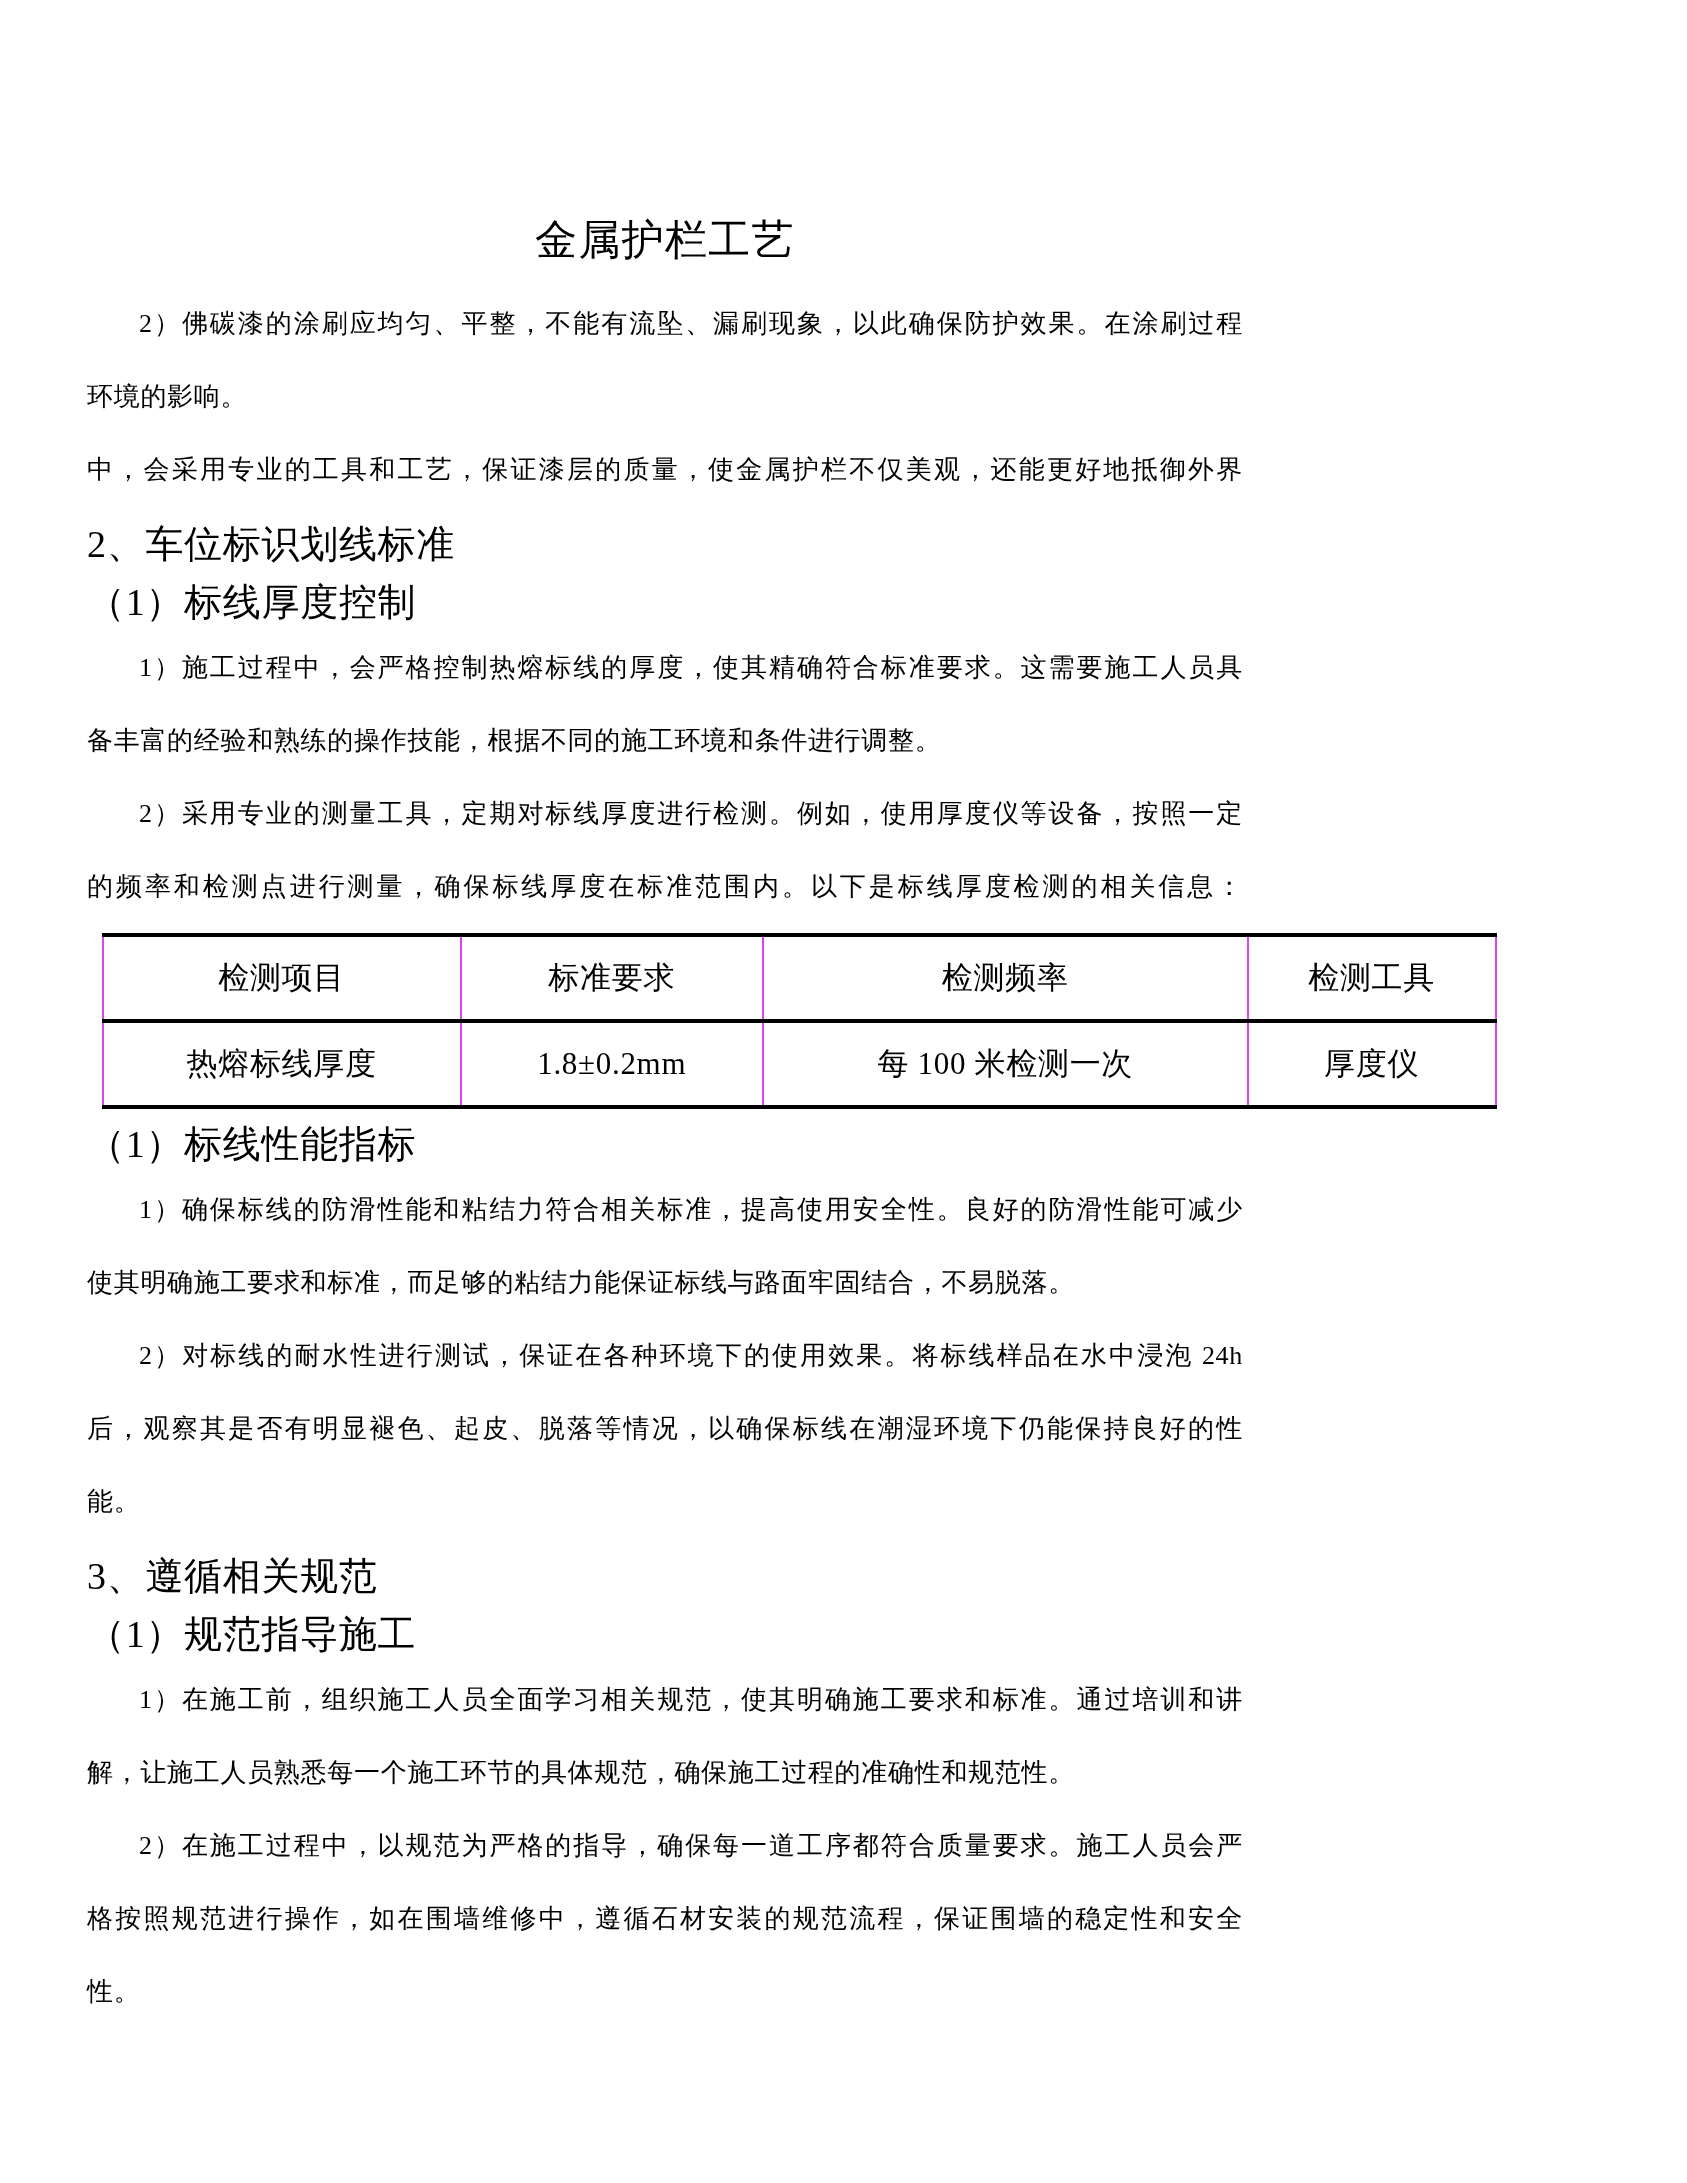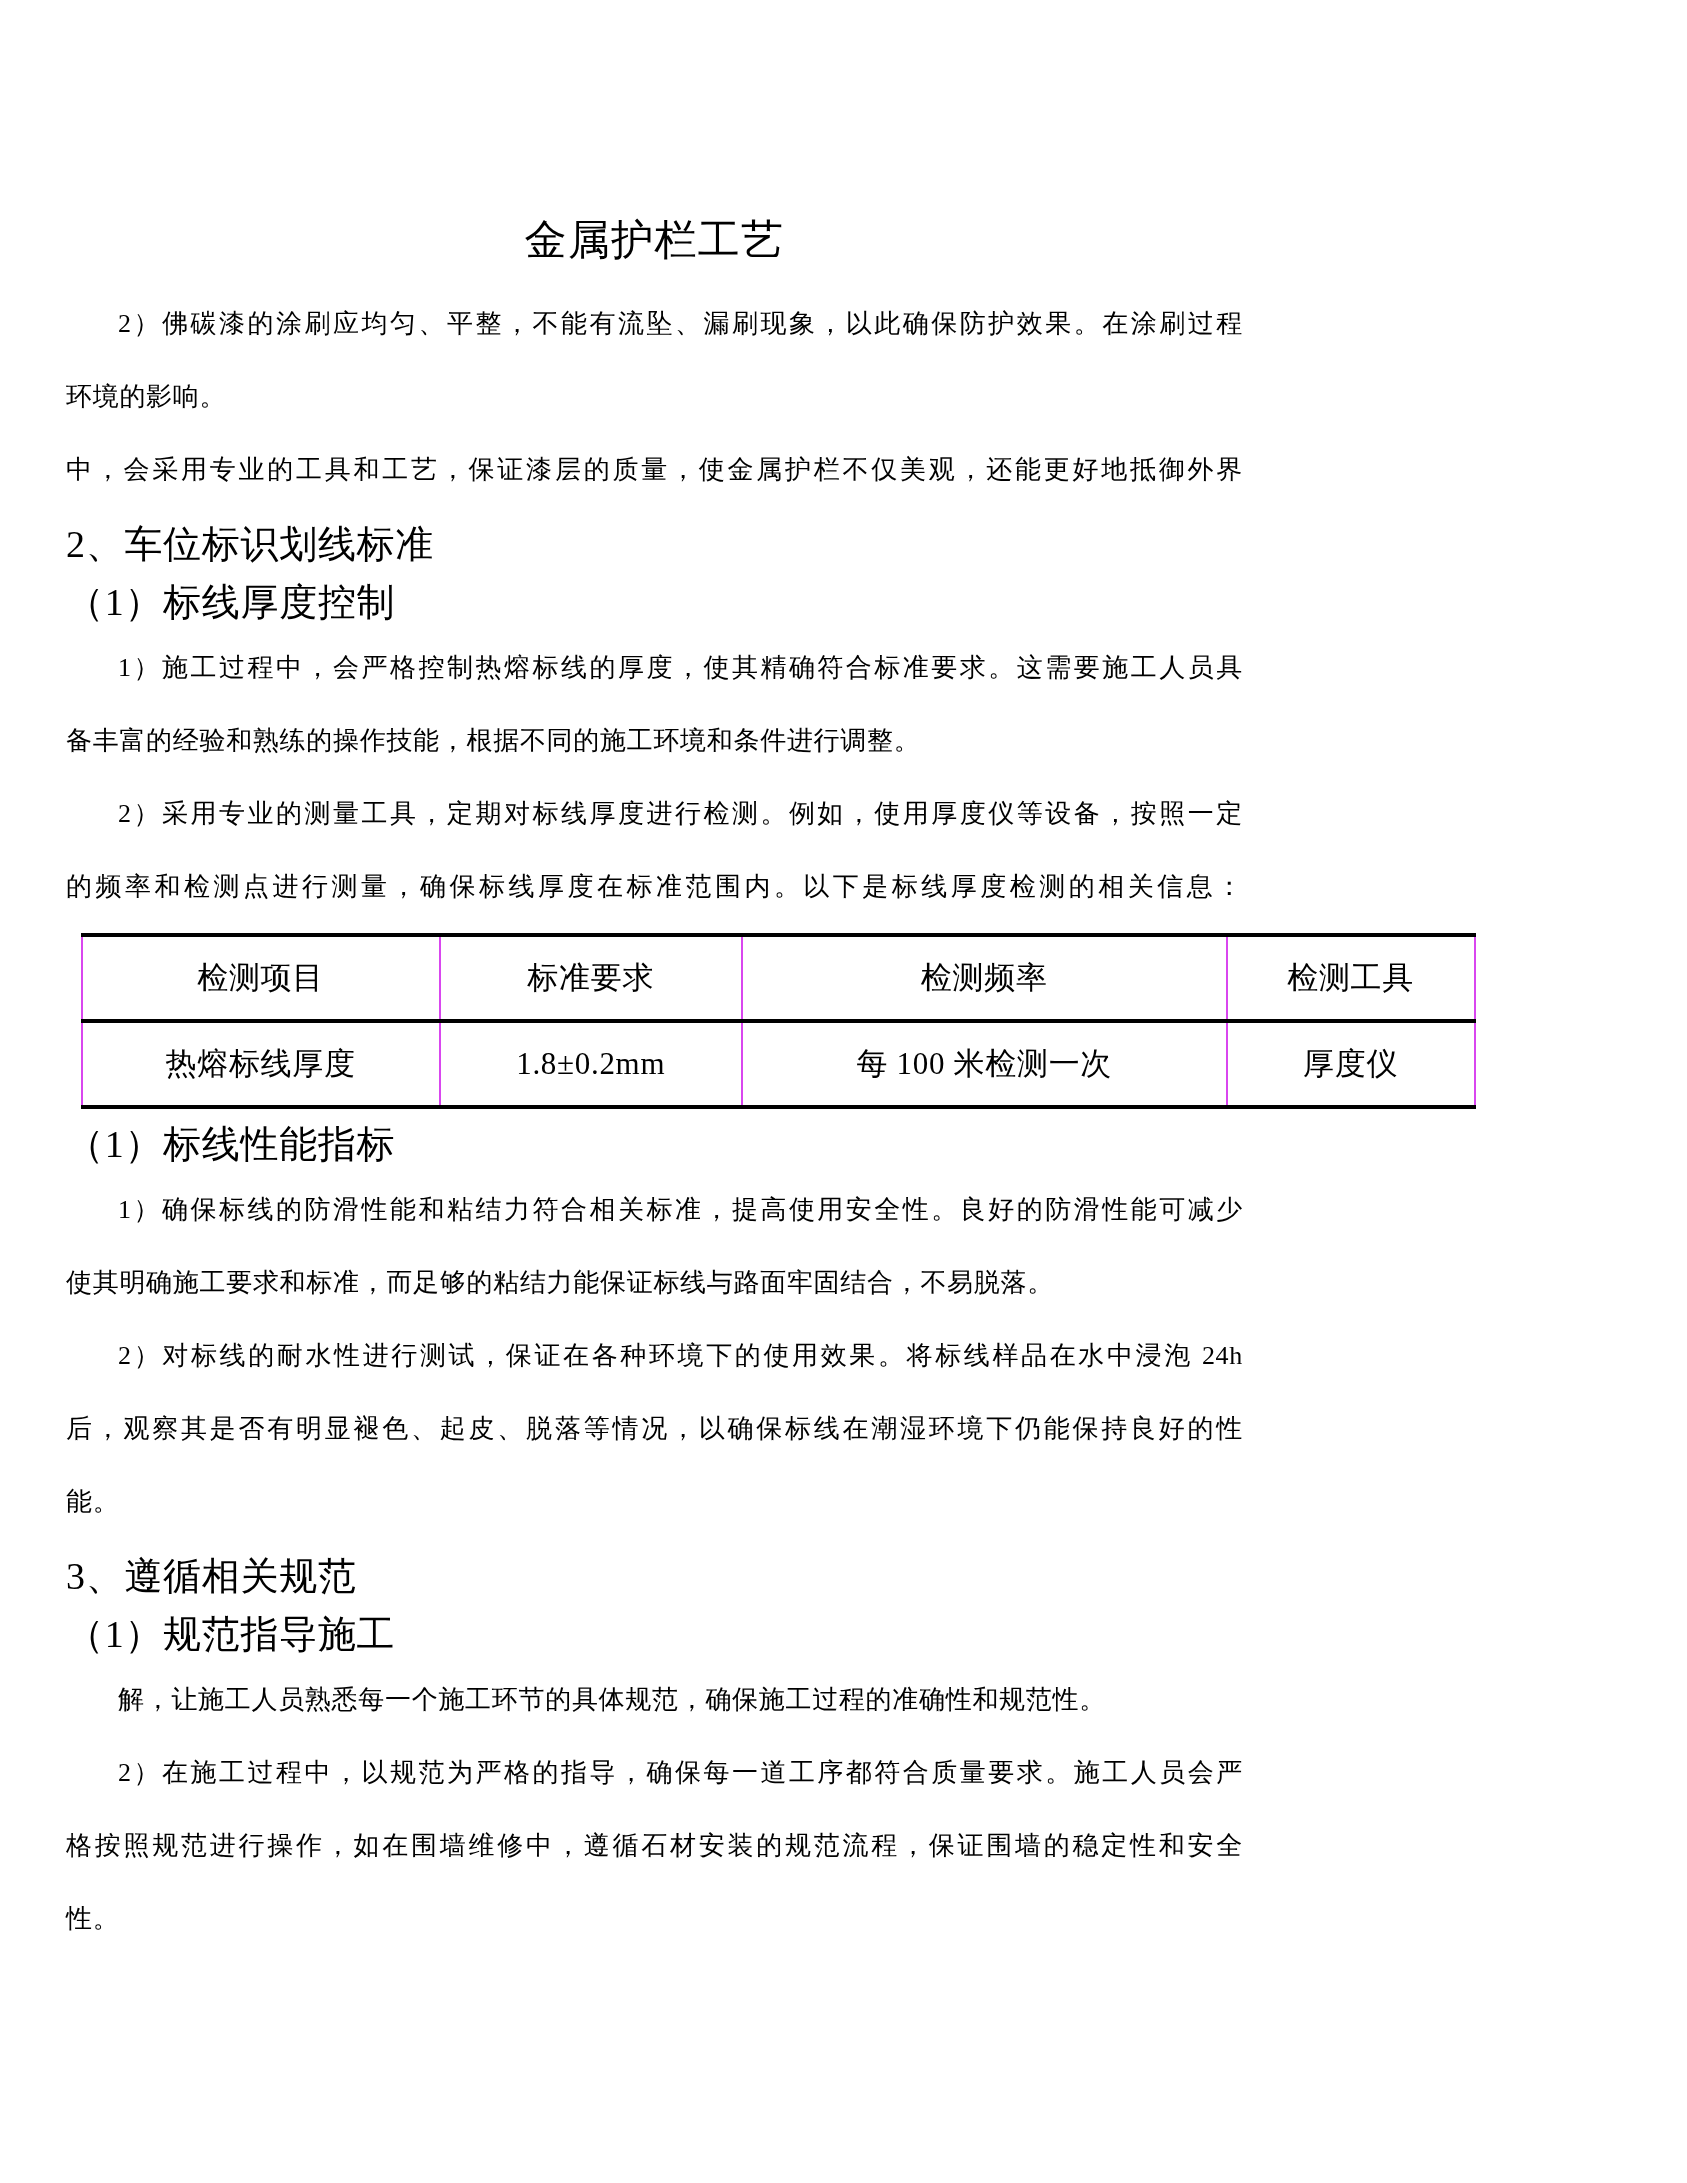--- a/index.html
+++ b/index.html
@@ -5,21 +5,21 @@
   html, body {
     margin: 0;
     padding: 0;
     background: #ffffff;
   }
   .page {
     position: relative;
     width: 1382px;
     height: 2183px;
     box-sizing: border-box;
-    padding: 210px 139px 0 66px;
+    padding: 210px 139px 0 87px;
     background: #ffffff;
     color: #000000;
     font-family: "Liberation Serif", "DejaVu Serif", serif;
   }
   .title {
     margin: 0 0 16px 0;
     font-size: 42px;
     font-weight: normal;
     line-height: 61px;
     text-align: center;
@@ -125,20 +125,21 @@
   <div class="para">
     <div class="line fill">2）对标线的耐水性进行测试，保证在各种环境下的使用效果。将标线样品在水中浸泡 24h</div>
     <div class="line fill">后，观察其是否有明显褪色、起皮、脱落等情况，以确保标线在潮湿环境下仍能保持良好的性</div>
     <div class="line">能。</div>
   </div>
 
   <div class="heading section">3、遵循相关规范</div>
   <div class="heading">（1）规范指导施工</div>
 
   <div class="para">
+    <div class="line fill">1）在施工前，组织施工人员全面学习相关规范，使其明确施工要求和标准。通过培训和讲</div>
     <div class="line">解，让施工人员熟悉每一个施工环节的具体规范，确保施工过程的准确性和规范性。</div>
   </div>
 
   <div class="para">
     <div class="line fill">2）在施工过程中，以规范为严格的指导，确保每一道工序都符合质量要求。施工人员会严</div>
     <div class="line fill">格按照规范进行操作，如在围墙维修中，遵循石材安装的规范流程，保证围墙的稳定性和安全</div>
     <div class="line">性。</div>
   </div>
 
 </div>

